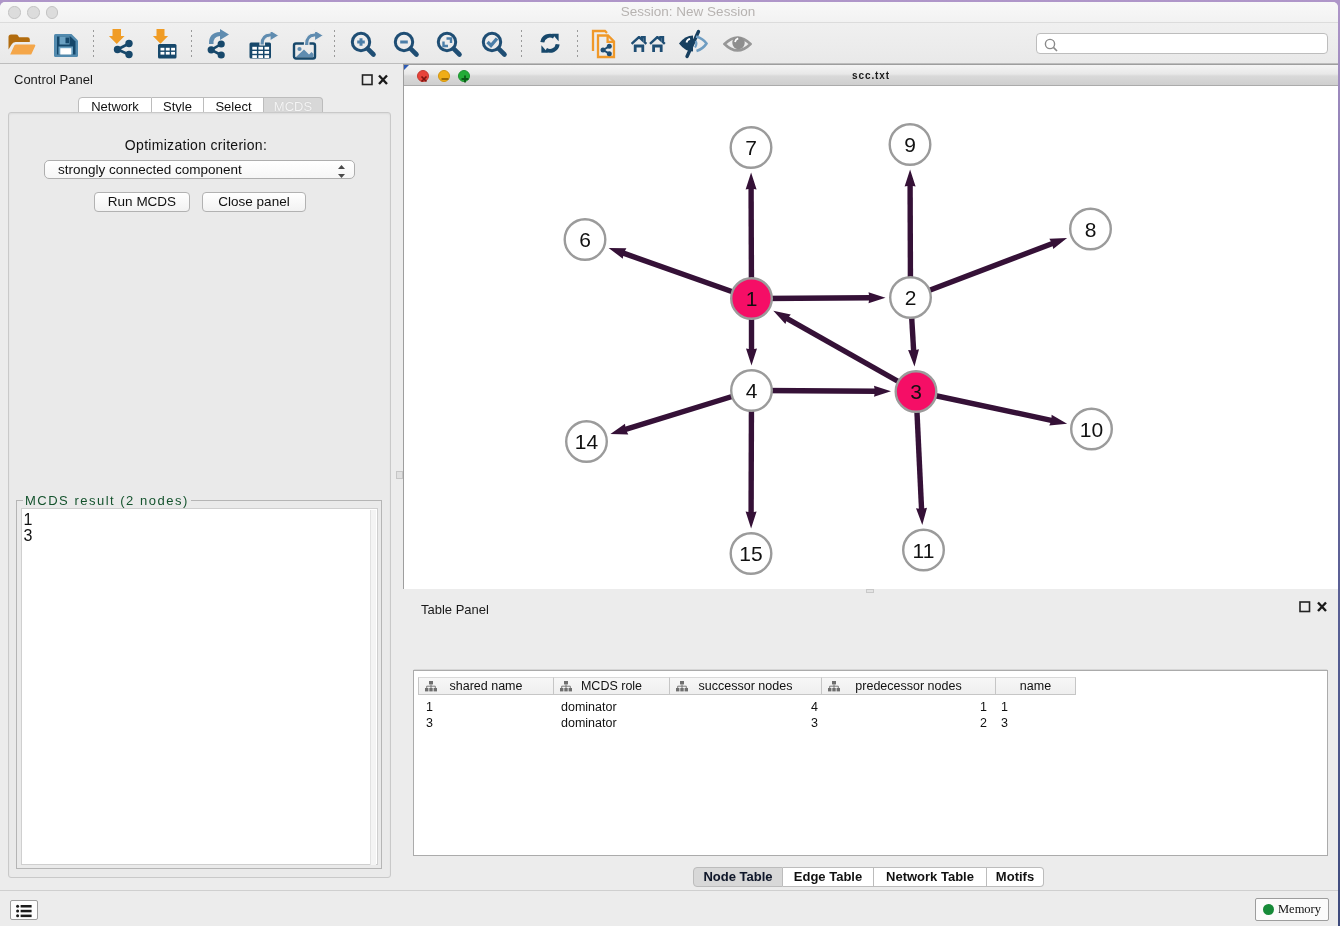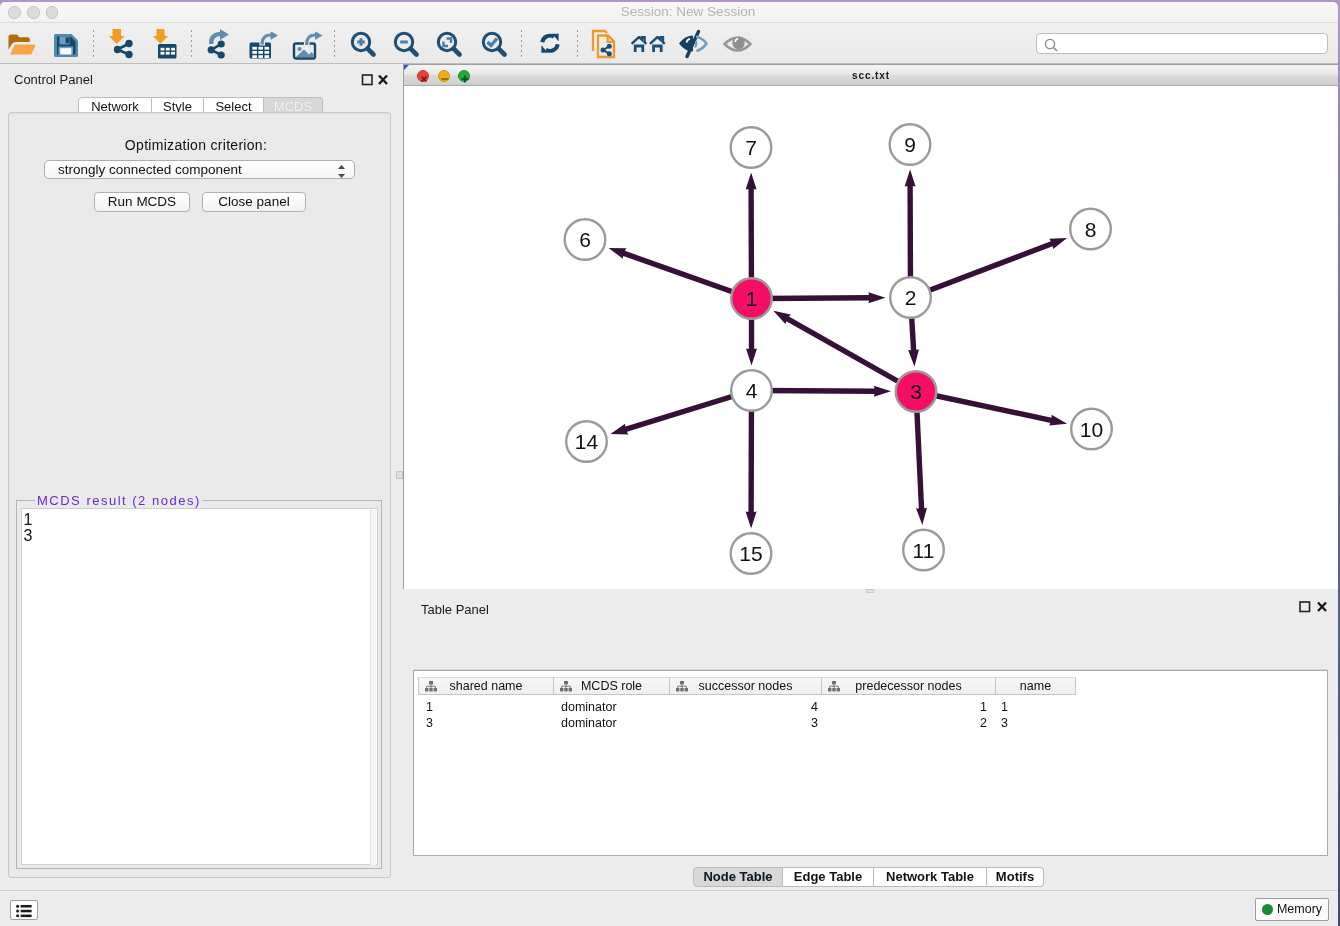--- a/index.html
+++ b/index.html
@@ -21,21 +21,21 @@
 .tabrow { position:absolute; top:33px; height:19px; display:flex; font-size:13px; }
 .tabrow .tb { border:1px solid #bcbcbc; border-left:none; background:#fff; color:#111; line-height:17px; text-align:center; }
 .tabrow .tb:first-child { border-left:1px solid #bcbcbc; border-radius:4px 0 0 4px; }
 .tabrow .tb.sel { background:#d8d8d8; color:#f5f5f5; border-radius:0 4px 4px 0; text-shadow:0 0 1px #bbb; }
 #cpanel .content { position:absolute; left:8px; top:48px; width:383px; height:766px; border:1px solid #c9c9c9; border-radius:3px; background:#eaeaea; box-shadow: inset 0 1px 2px rgba(0,0,0,0.06); }
 #optlabel { position:absolute; left:0; top:73px; width:392px; text-align:center; font-size:14px; letter-spacing:0.3px; color:#111; }
 #combo { position:absolute; left:44px; top:96px; width:311px; height:19px; background:linear-gradient(#ffffff,#f6f6f6); border:1px solid #aeaeae; border-radius:5px; font-size:13.5px; color:#111; line-height:18px; padding-left:13px; }
 #combo svg { position:absolute; right:6px; top:2px; }
 .btn { position:absolute; top:128px; height:20px; background:linear-gradient(#ffffff,#f2f2f2); border:1px solid #b2b2b2; border-radius:4px; font-size:13.5px; color:#111; text-align:center; line-height:18px; }
 #mcdsbox { position:absolute; left:16px; top:436px; width:366px; height:369px; border:1px solid #b5b5b5; }
-#mcdslegend { position:absolute; left:35px; top:429px; background:#eaeaea; padding:0 2px; font-size:13px; letter-spacing:1.5px; color:#6d28d9; }
+#mcdslegend { position:absolute; left:23px; top:429px; background:#eaeaea; padding:0 2px; font-size:13px; letter-spacing:1.5px; color:#14532d; }
 #mcdstext { position:absolute; left:21px; top:444px; width:357px; height:357px; background:#fff; border:1px solid #cfcfcf; font-size:16px; color:#111; line-height:16.3px; padding:3px 0 0 1.5px; }
 #mcdstext .sb { position:absolute; right:1px; top:1px; width:6px; height:355px; background:#f4f4f4; border-left:1px solid #e2e2e2; }
 
 #vsplit { position:absolute; left:392px; top:62px; width:11px; height:862px; background:#ececec; }
 #vgrip { position:absolute; left:396px; top:469px; width:7px; height:8px; background:#e0e0e0; border:1px solid #c6c6c6; }
 
 #netwin { position:absolute; left:403px; top:62px; width:935px; height:525px; border:1px solid #9e9e9e; border-right:none; background:#fff; }
 #nettitle { position:absolute; left:0; top:0; width:100%; height:21px; background:linear-gradient(#f5f5f5 0%,#e8e8e8 45%,#d9d9d9 55%,#cfcfcf 100%); border-bottom:1px solid #ababab; }
 #nettitle .t { position:absolute; width:100%; text-align:center; font-size:10px; letter-spacing:0.9px; font-weight:bold; color:#1a1a1a; line-height:21px; }
 .wb { position:absolute; top:4.5px; width:12px; height:12px; border-radius:50%; }
@@ -50,21 +50,21 @@
 .th { position:absolute; top:6px; height:18px; background:linear-gradient(#f7f7f7,#efefef); border-right:1px solid #c6c6c6; border-top:1px solid #d9d9d9; border-bottom:1px solid #c6c6c6; font-size:12.5px; color:#111; text-align:center; line-height:17px; }
 .td { position:absolute; font-size:12.5px; color:#111; height:16px; line-height:16px; }
 
 .btabs { position:absolute; left:290px; top:271px; height:20px; display:flex; font-size:13px; font-weight:bold; }
 .btabs .tb { border:1px solid #bcbcbc; border-left:none; background:#fff; color:#111; line-height:18px; text-align:center; }
 .btabs .tb:first-child { border-left:1px solid #bcbcbc; border-radius:4px 0 0 4px; background:#d8d8d8; color:#0f172a; text-shadow:0 0 1px #bbb; font-weight:bold; }
 .btabs .tb:last-child { border-radius:0 4px 4px 0; }
 
 #statusbar { position:absolute; left:0; top:888px; width:1338px; height:36px; background:#ececec; border-top:1px solid #cfcfcf; }
 #listbtn { position:absolute; left:10px; top:9px; width:28px; height:20px; background:#fdfdfd; border:1px solid #9d9d9d; border-radius:2px; }
-#membtn { position:absolute; right:9px; top:7px; width:74px; height:23px; background:#fbfbfb; border:1px solid #9d9d9d; border-radius:2px; font-size:12.5px; color:#111; text-align:center; line-height:21px; }
+#membtn { position:absolute; right:9px; top:7px; width:74px; height:23px; background:#fbfbfb; border:1px solid #9d9d9d; border-radius:2px; font-size:12.5px; color:#111; text-align:center; line-height:21px;font-family:Liberation Serif, serif; }
 #membtn i { display:inline-block; width:11px; height:11px; border-radius:50%; background:#168a38; margin-right:4px; vertical-align:-1.5px; }
 </style></head>
 <body>
 <div id="app">
 <div id="titlebar">
  <div class="tl" style="left:8px"></div>
  <div class="tl" style="left:27px"></div>
  <div class="tl" style="left:45.5px"></div>
  <div class="t">Session: New Session</div>
 </div>

